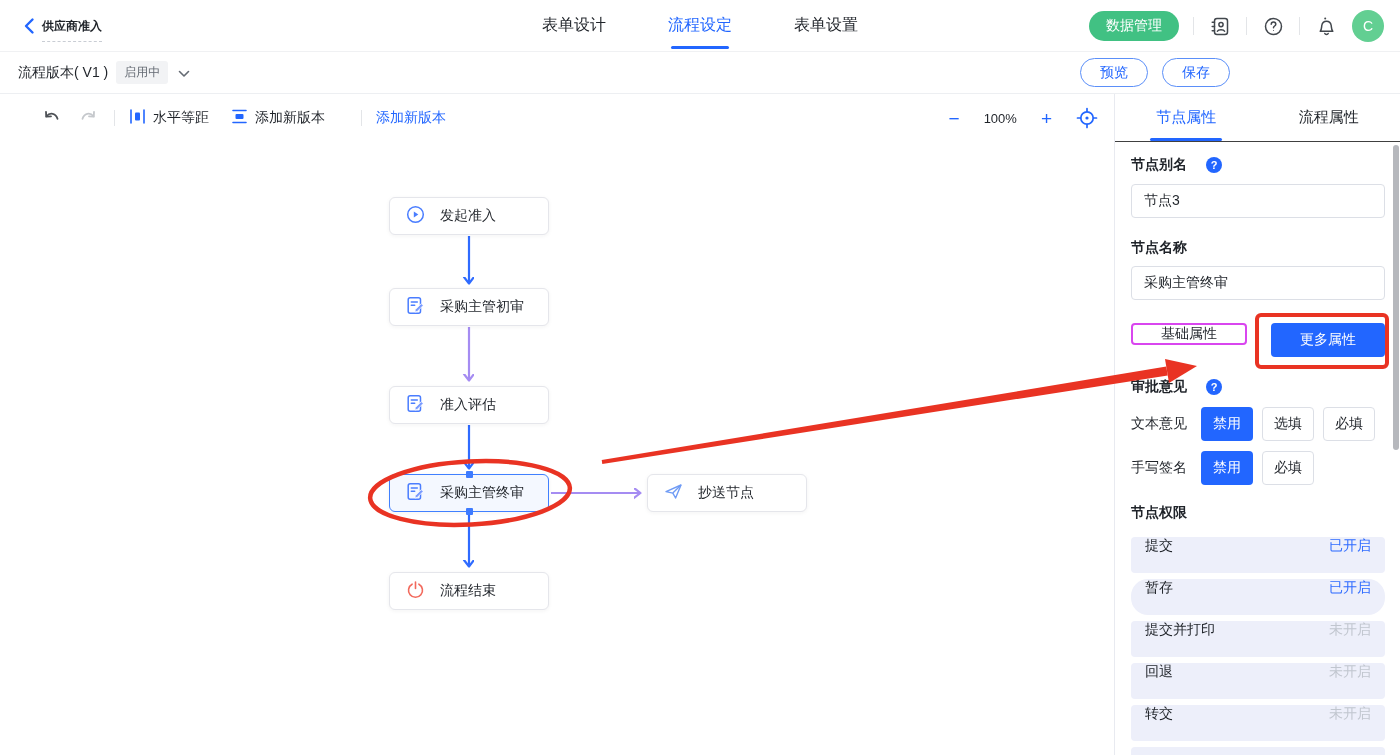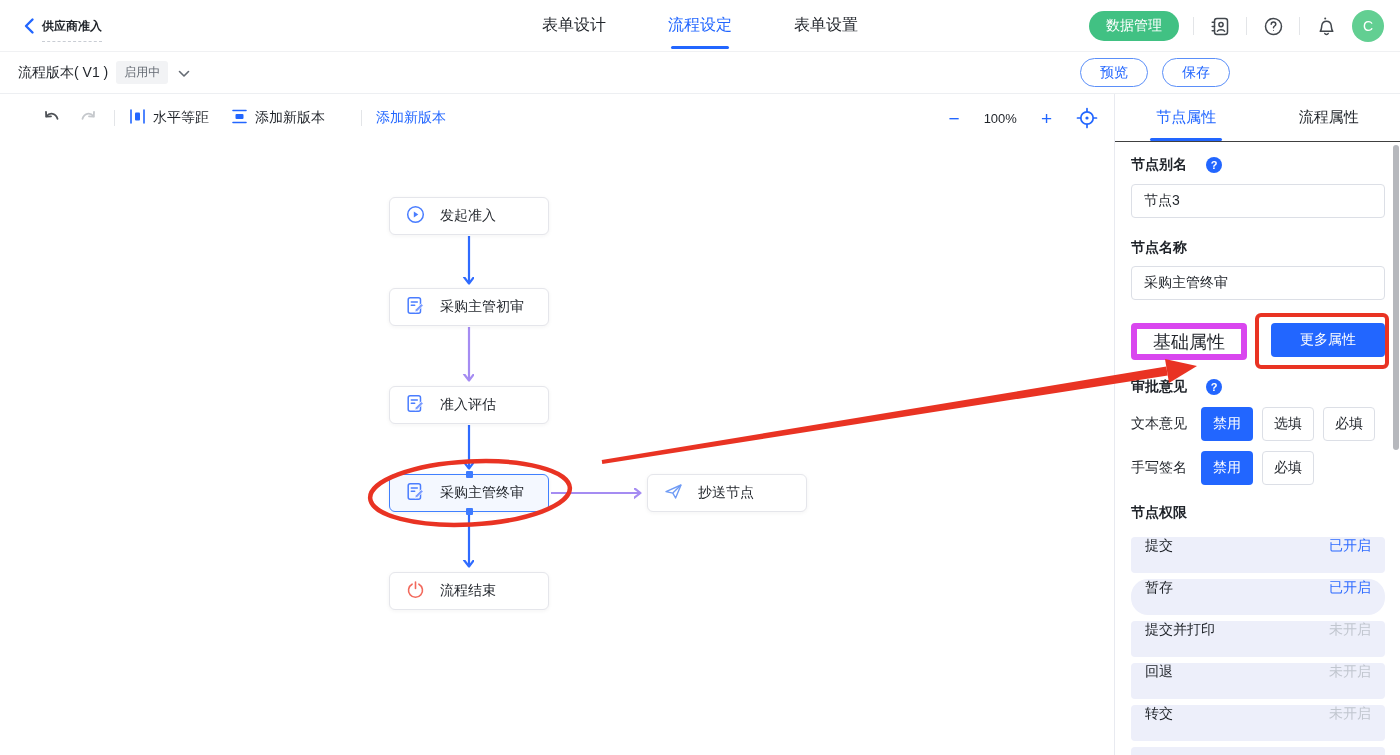--- a/index.html
+++ b/index.html
@@ -70,22 +70,22 @@
   .ptab.active::after { content:""; position:absolute; left:50%; transform:translateX(-50%);
     bottom:0; width:72px; height:3px; border-radius:2px; background:#2266ff; }
   .sec-label { position:absolute; left:16px; font-size:14px; font-weight:700; color:#1f2329;
     display:flex; align-items:center; gap:19px; }
   .q-icon { width:16px; height:16px; border-radius:50%; background:#2266ff; color:#fff; font-size:11px;
     font-weight:700; display:flex; align-items:center; justify-content:center; cursor:pointer; }
   .p-input { position:absolute; left:16px; width:254px; height:34px; border:1px solid #dcdfe6;
     border-radius:4px; font-size:14px; color:#1f2329; padding:0 12px; background:#fff; outline:none;
     font-family:"Liberation Sans","DejaVu Sans",sans-serif; }
   .props-btns { position:absolute; left:16px; width:254px; display:flex; justify-content:space-between; }
-  .btn-basic { width:116px; height:37px; background:#fff; border:6px solid #d946ef; border-radius:4px;
-    font-size:18px; color:#1f2329; cursor:pointer; }
+  .btn-basic { width:116px; height:22px; background:#fff; border:2px solid #d946ef; border-radius:4px;
+    font-size:14px; color:#1f2329; cursor:pointer; }
   .btn-more { width:114px; height:34px; background:#2266ff; border:none; border-radius:4px;
     font-size:14px; color:#fff; cursor:pointer; }
   .opt-row { position:absolute; left:16px; width:254px; display:flex; align-items:center; }
   .opt-label { font-size:14px; color:#1f2329; width:70px; }
   .opt-btn { width:52px; height:34px; border-radius:4px; font-size:14px; margin-right:9px; cursor:pointer;
     background:#fff; border:1px solid #dcdfe6; color:#1f2329; }
   .opt-btn.sel { background:#2266ff; border:none; color:#fff; }
   .perm-row { position:absolute; left:16px; width:254px; height:36px; background:#edeffa; border-radius:4px;
     display:flex; justify-content:space-between; padding:0 14px; cursor:pointer; }
   .perm-name { font-size:14px; color:#1f2329; }

